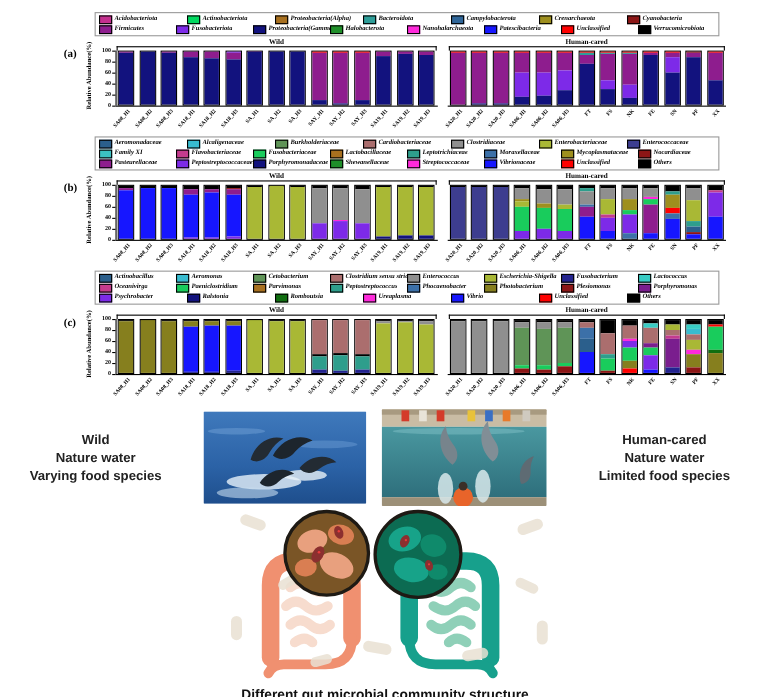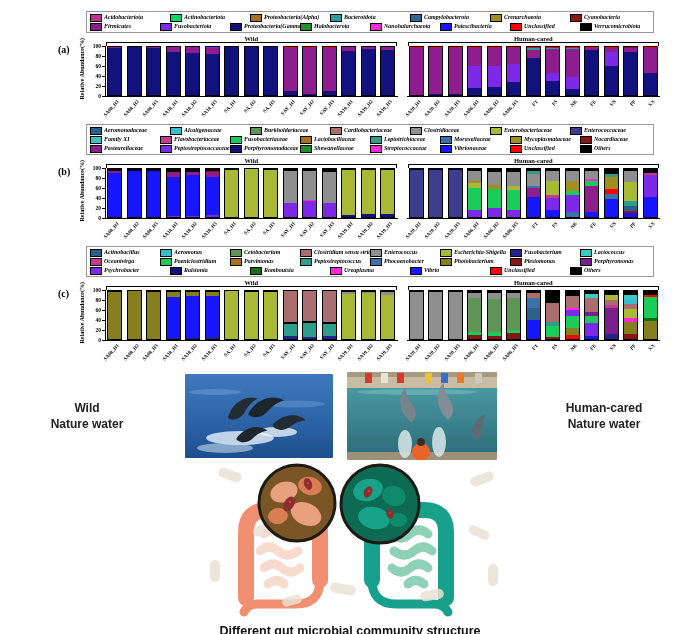--- a/index.html
+++ b/index.html
@@ -1324,20 +1324,21 @@
             </div>
           </div>
         </div>
     </div>
   </section>
 
   <div class="photo-strip">
     <div class="side-caption">
       <div>Wild</div>
       <div>Nature water</div>
+      <div>Varying food species</div>
     </div>
 
     <svg class="photo" width="148" height="84" viewBox="0 0 148 84">
       <defs>
         <linearGradient id="sea" x1="0" y1="0" x2="0" y2="1">
           <stop offset="0" stop-color="#3F79BC"></stop>
             <stop offset="0.6" stop-color="#2B62A6"></stop>
             <stop offset="1" stop-color="#1E4E8C"></stop>
         </linearGradient>
         <path id="dol" d="M2,16 C7,4 20,-2 30,3 C25,5 21,8 18,12 C14,18 7,20 2,16 Z"></path>
@@ -1379,20 +1380,21 @@
       <use href="#dol2" fill="#77848C" transform="translate(46,48) scale(1.15) rotate(-75)"></use>
       <use href="#dol2" fill="#818E96" transform="translate(82,44) scale(1.2) rotate(-72)"></use>
       <use href="#dol2" fill="#5E6B73" transform="translate(116,58) scale(0.9) rotate(-40)"></use>
       <circle cx="74" cy="80" r="9" fill="#E8642A"></circle>
       <circle cx="74" cy="70" r="4" fill="#3A2F28"></circle>
     </svg>
 
     <div class="side-caption" style="width:186px;">
       <div>Human-cared</div>
       <div>Nature water</div>
+      <div>Limited food species</div>
     </div>
   </div>
 
   <div class="diagram">
 
     <svg class="gut-svg" style="left:224px;top:30px;" width="116" height="126" viewBox="0 0 116 126">
       <path d="M22,104 V38 Q22,16 44,16 H74 Q96,16 96,38 V86" fill="none" stroke="#F09070" stroke-width="16" stroke-linecap="round"></path>
       <path d="M96,86 Q96,110 72,110 H34 Q24,110 20,118" fill="none" stroke="#F09070" stroke-width="9" stroke-linecap="round"></path>
       <path d="M40,40 q9,-8 18,0 t18,0 M36,57 q9,-8 18,0 t20,0 M40,74 q9,-8 18,0 t18,0 M44,90 q9,-7 16,0" fill="none" stroke="#F7DCCE" stroke-width="9" stroke-linecap="round"></path>
     </svg>

